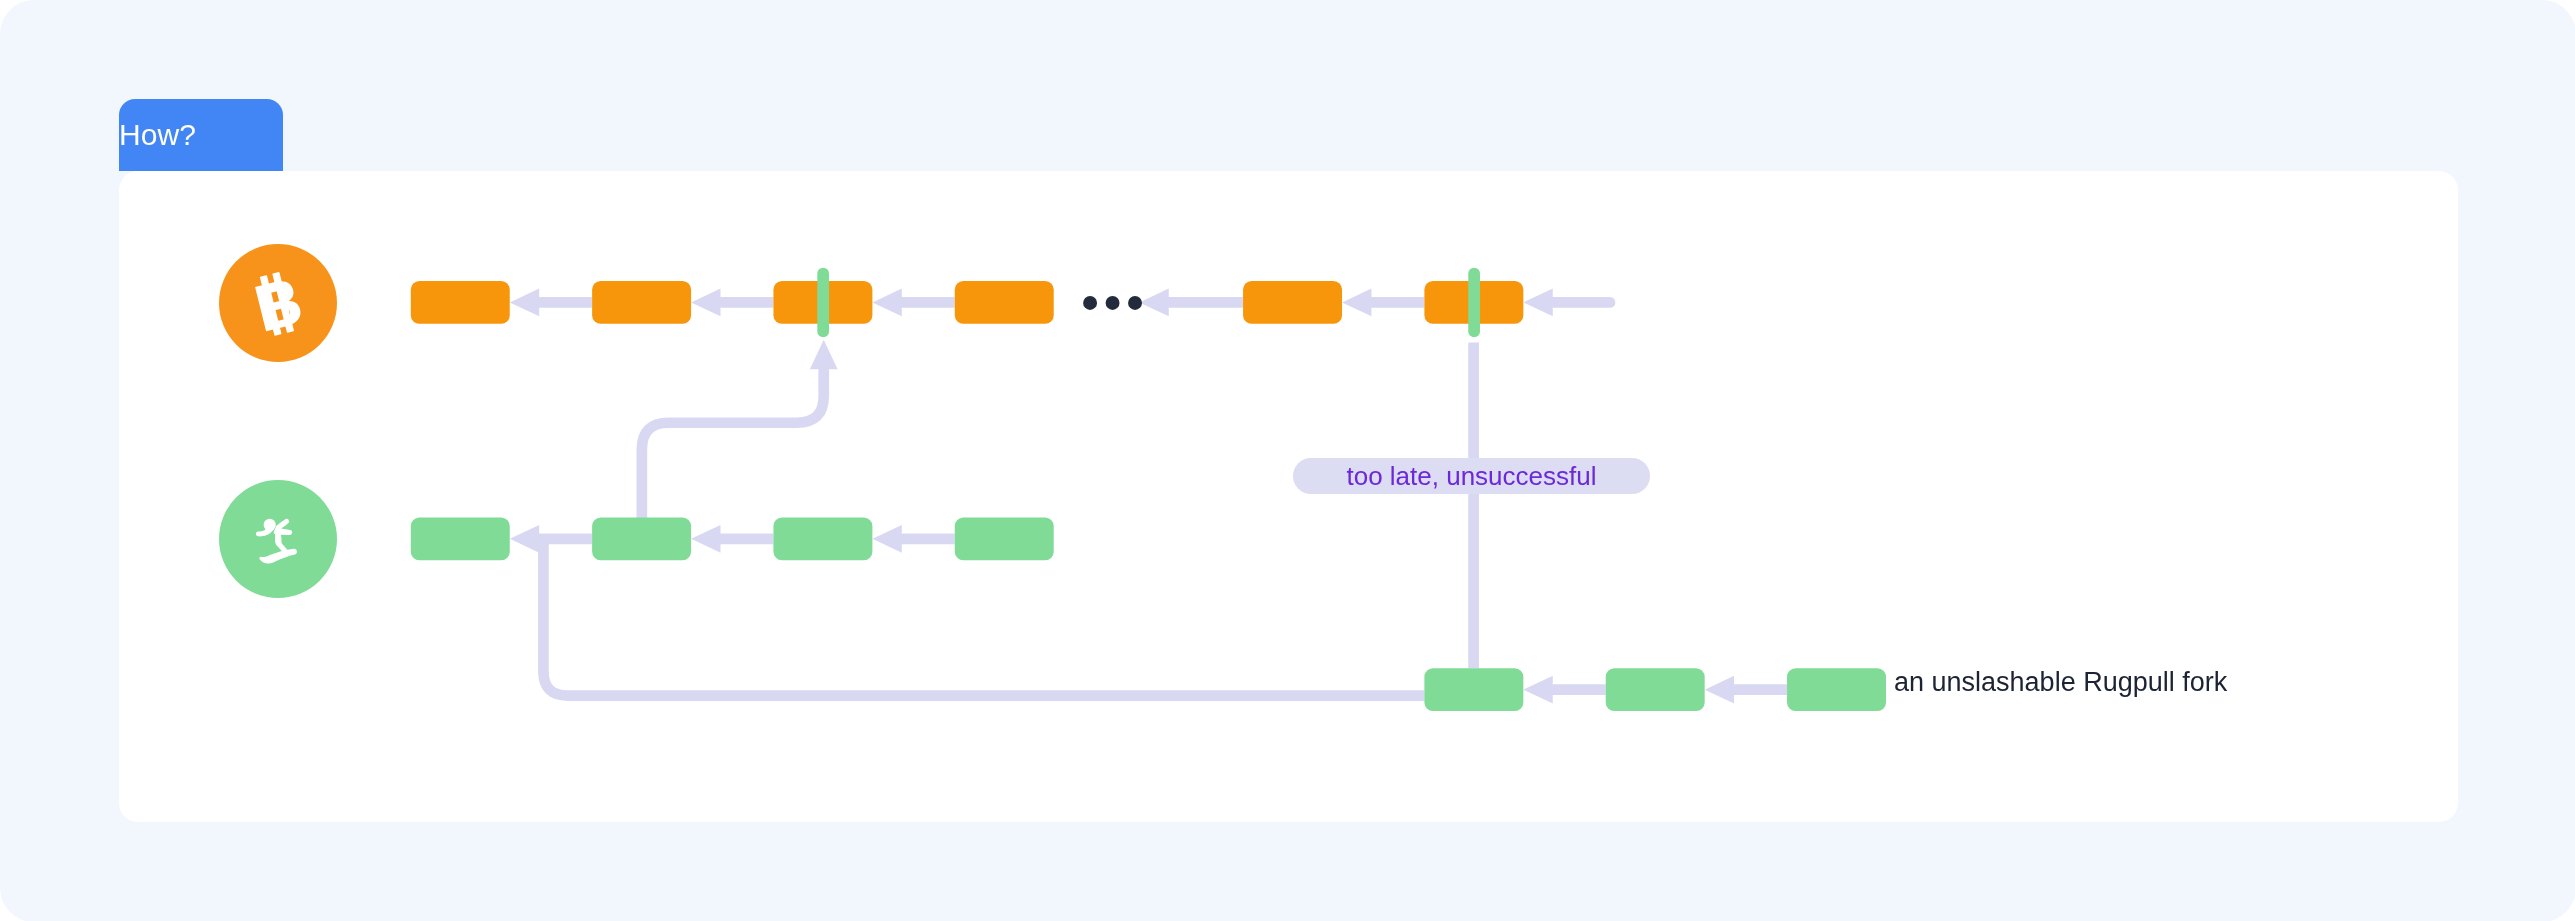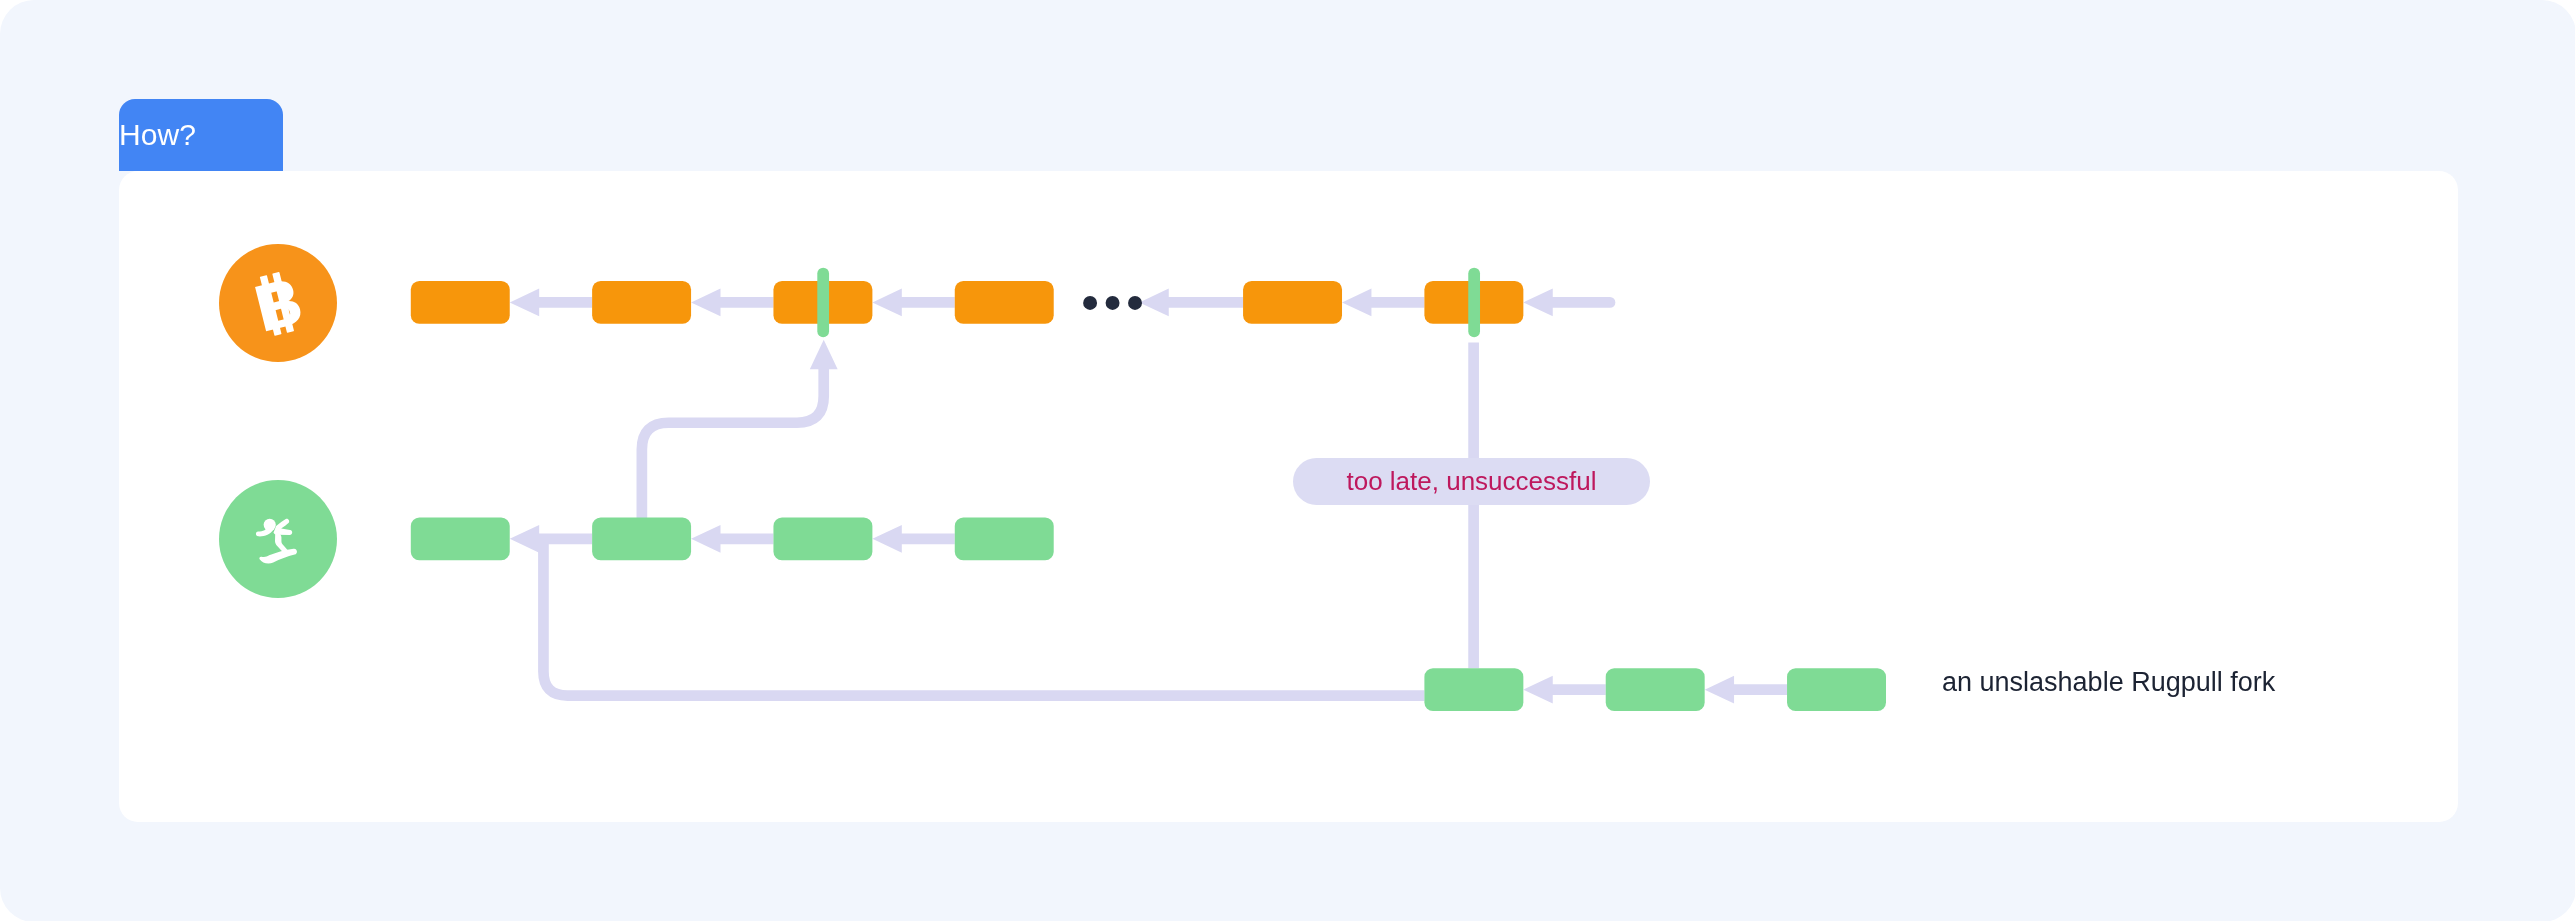--- a/index.html
+++ b/index.html
@@ -11,23 +11,23 @@
         border-radius:19px;}
   #tab{position:absolute;left:119px;top:99px;width:164px;height:72px;background:#4285f4;
        border-top-left-radius:16px;border-top-right-radius:16px;
        display:flex;align-items:center;justify-content:flex-start;}
   #tab span{color:#ffffff;font-size:30px;letter-spacing:0.1px;line-height:1;}
   .node-icon{position:absolute;border-radius:50%;display:flex;align-items:center;justify-content:center;}
   #btc-icon{left:219px;top:244px;width:118px;height:118px;background:#f7931a;}
   #surf-icon{left:219px;top:480px;width:118px;height:118px;background:#7fdb95;}
   #svg-layer{position:absolute;left:0;top:0;width:2576px;height:922px;}
   .lbl{position:absolute;white-space:nowrap;color:#1f2937;}
-  #pill{left:1293px;top:458px;width:357px;height:47px;background:#dcdcf3;border-radius:23.5px;
-        display:flex;align-items:center;justify-content:center;font-size:26px;color:#be185d;}
-  #fork-label{left:1942px;top:669px;font-size:27px;color:#1c2333;line-height:1;}
+  #pill{left:1293px;top:458px;width:357px;height:36px;background:#dcdcf3;border-radius:23.5px;
+        display:flex;align-items:center;justify-content:center;font-size:26px;color:#6d28d9;}
+  #fork-label{left:1894px;top:669px;font-size:27px;color:#1c2333;line-height:1;}
 </style>
 </head>
 <body>
 
 <div id="stage">
 
   <div id="panel"></div>
   <div id="card"></div>
 
   <div id="tab">

